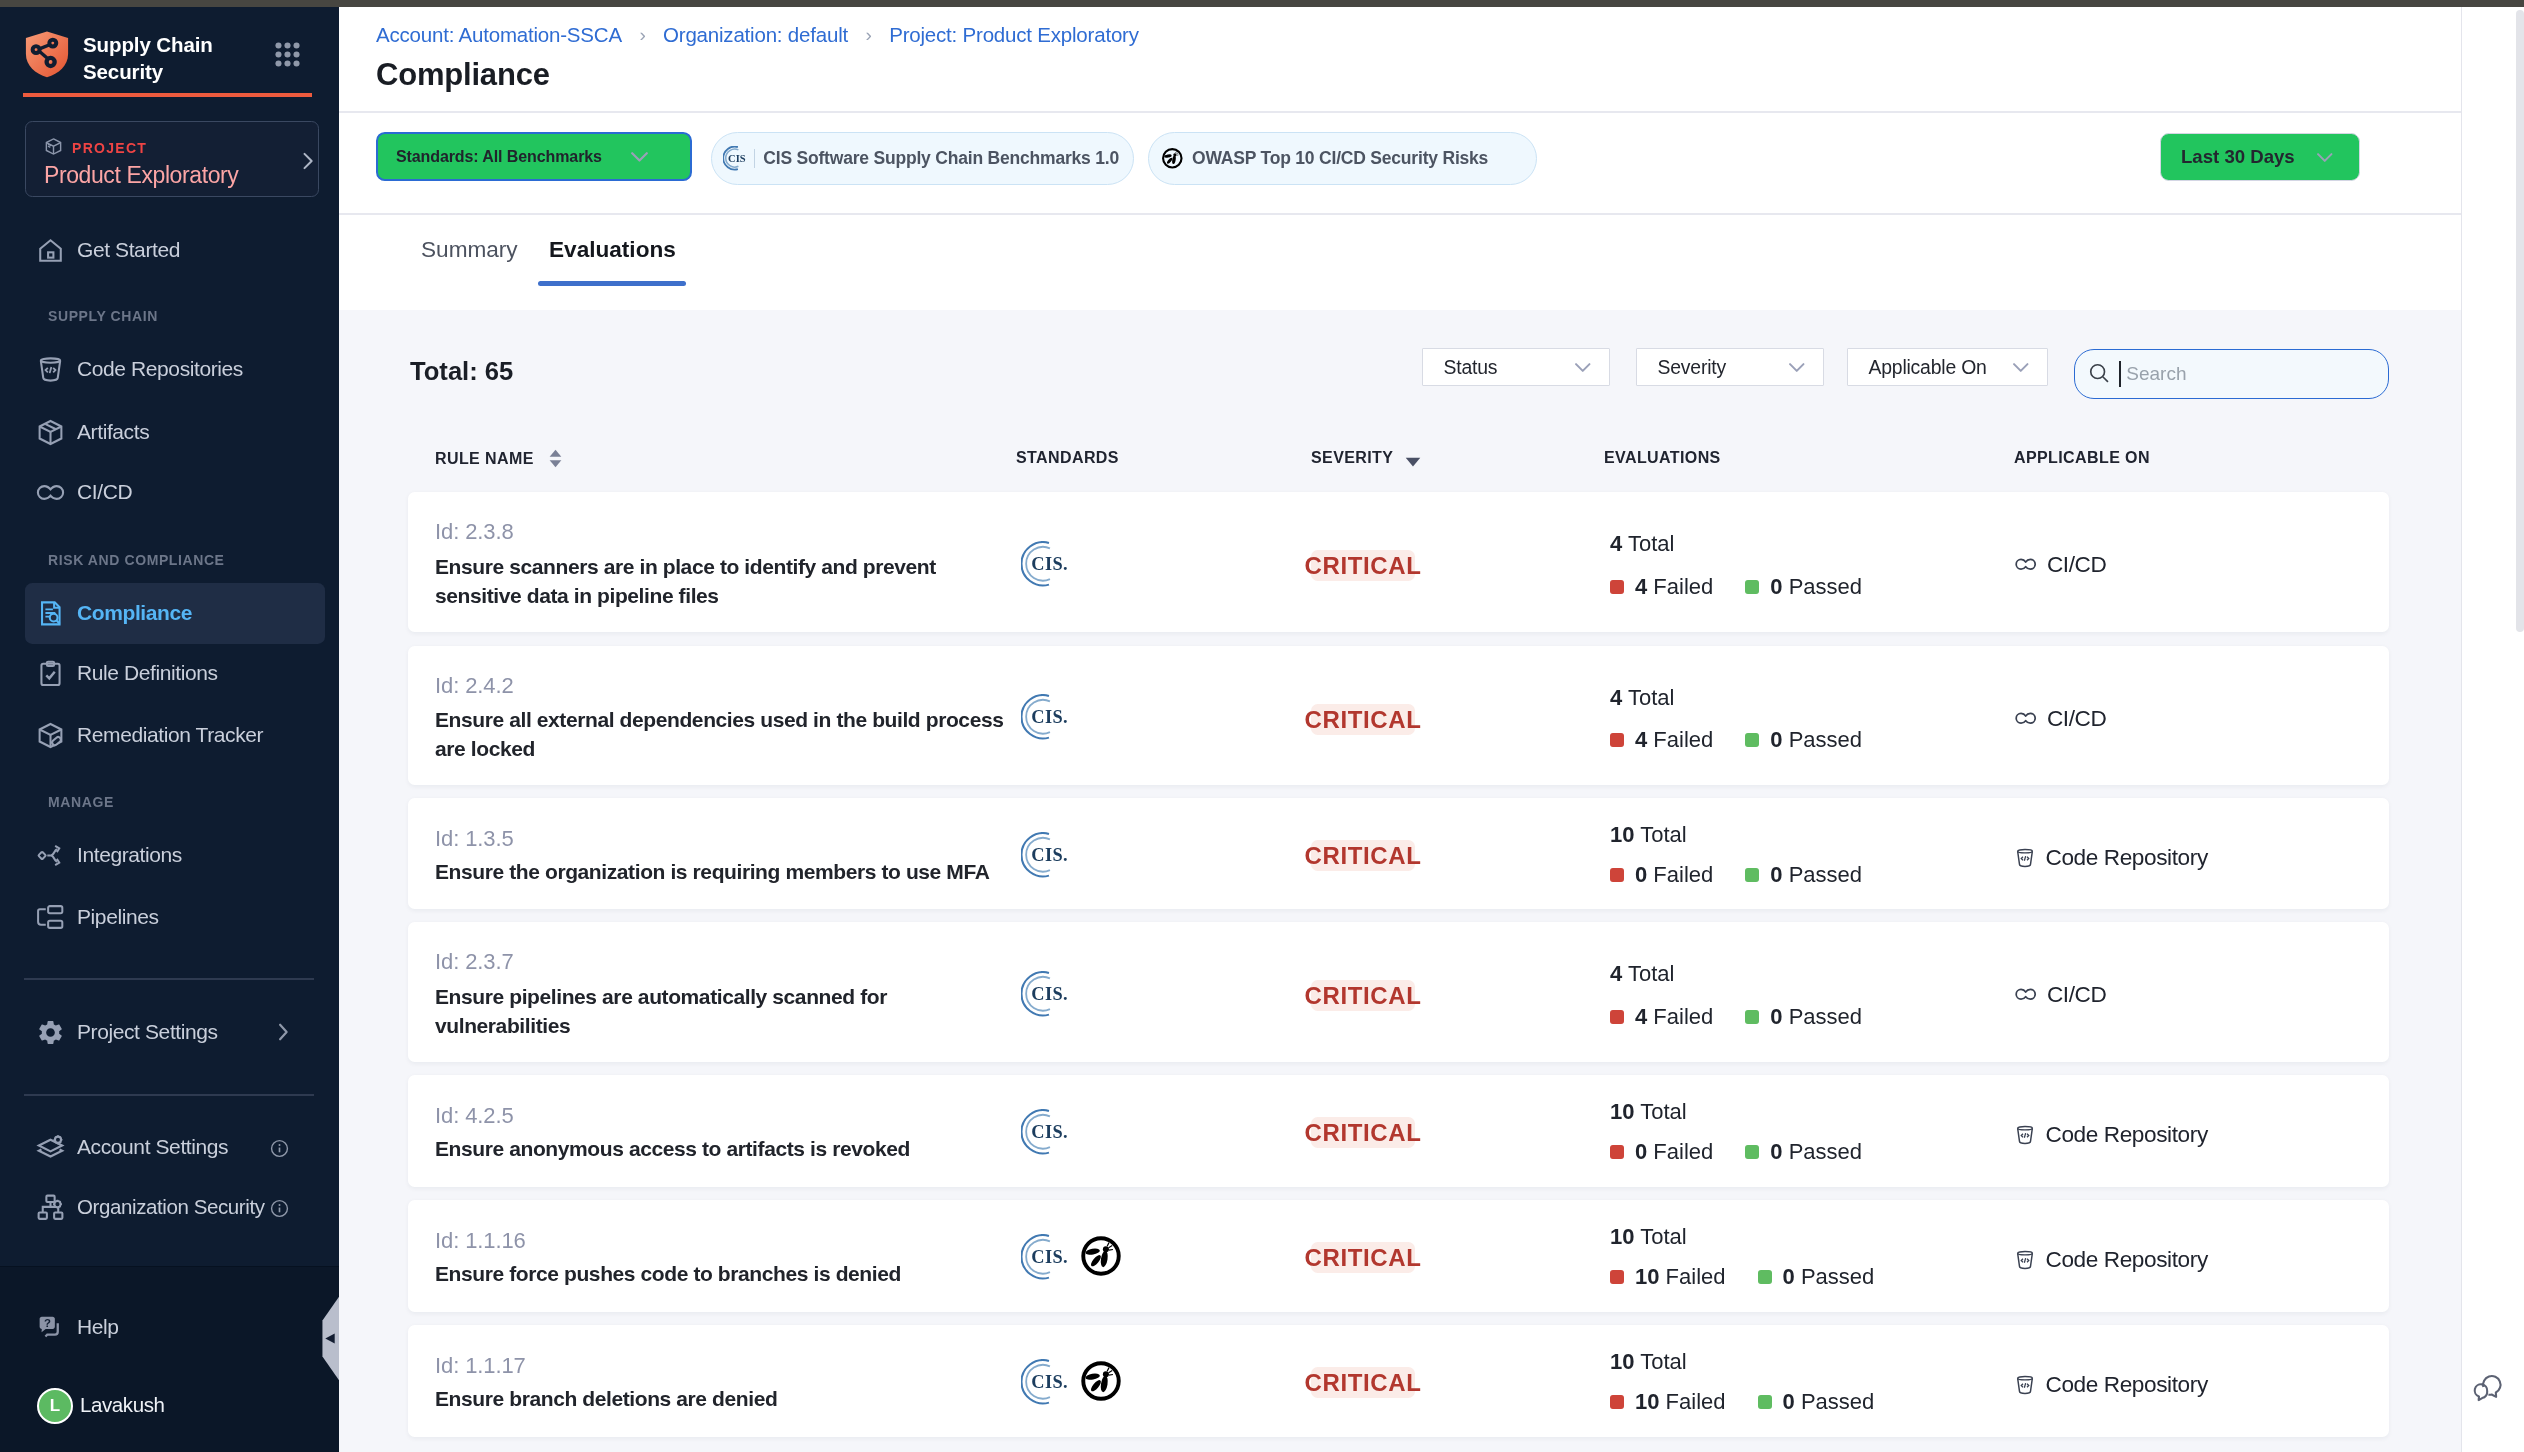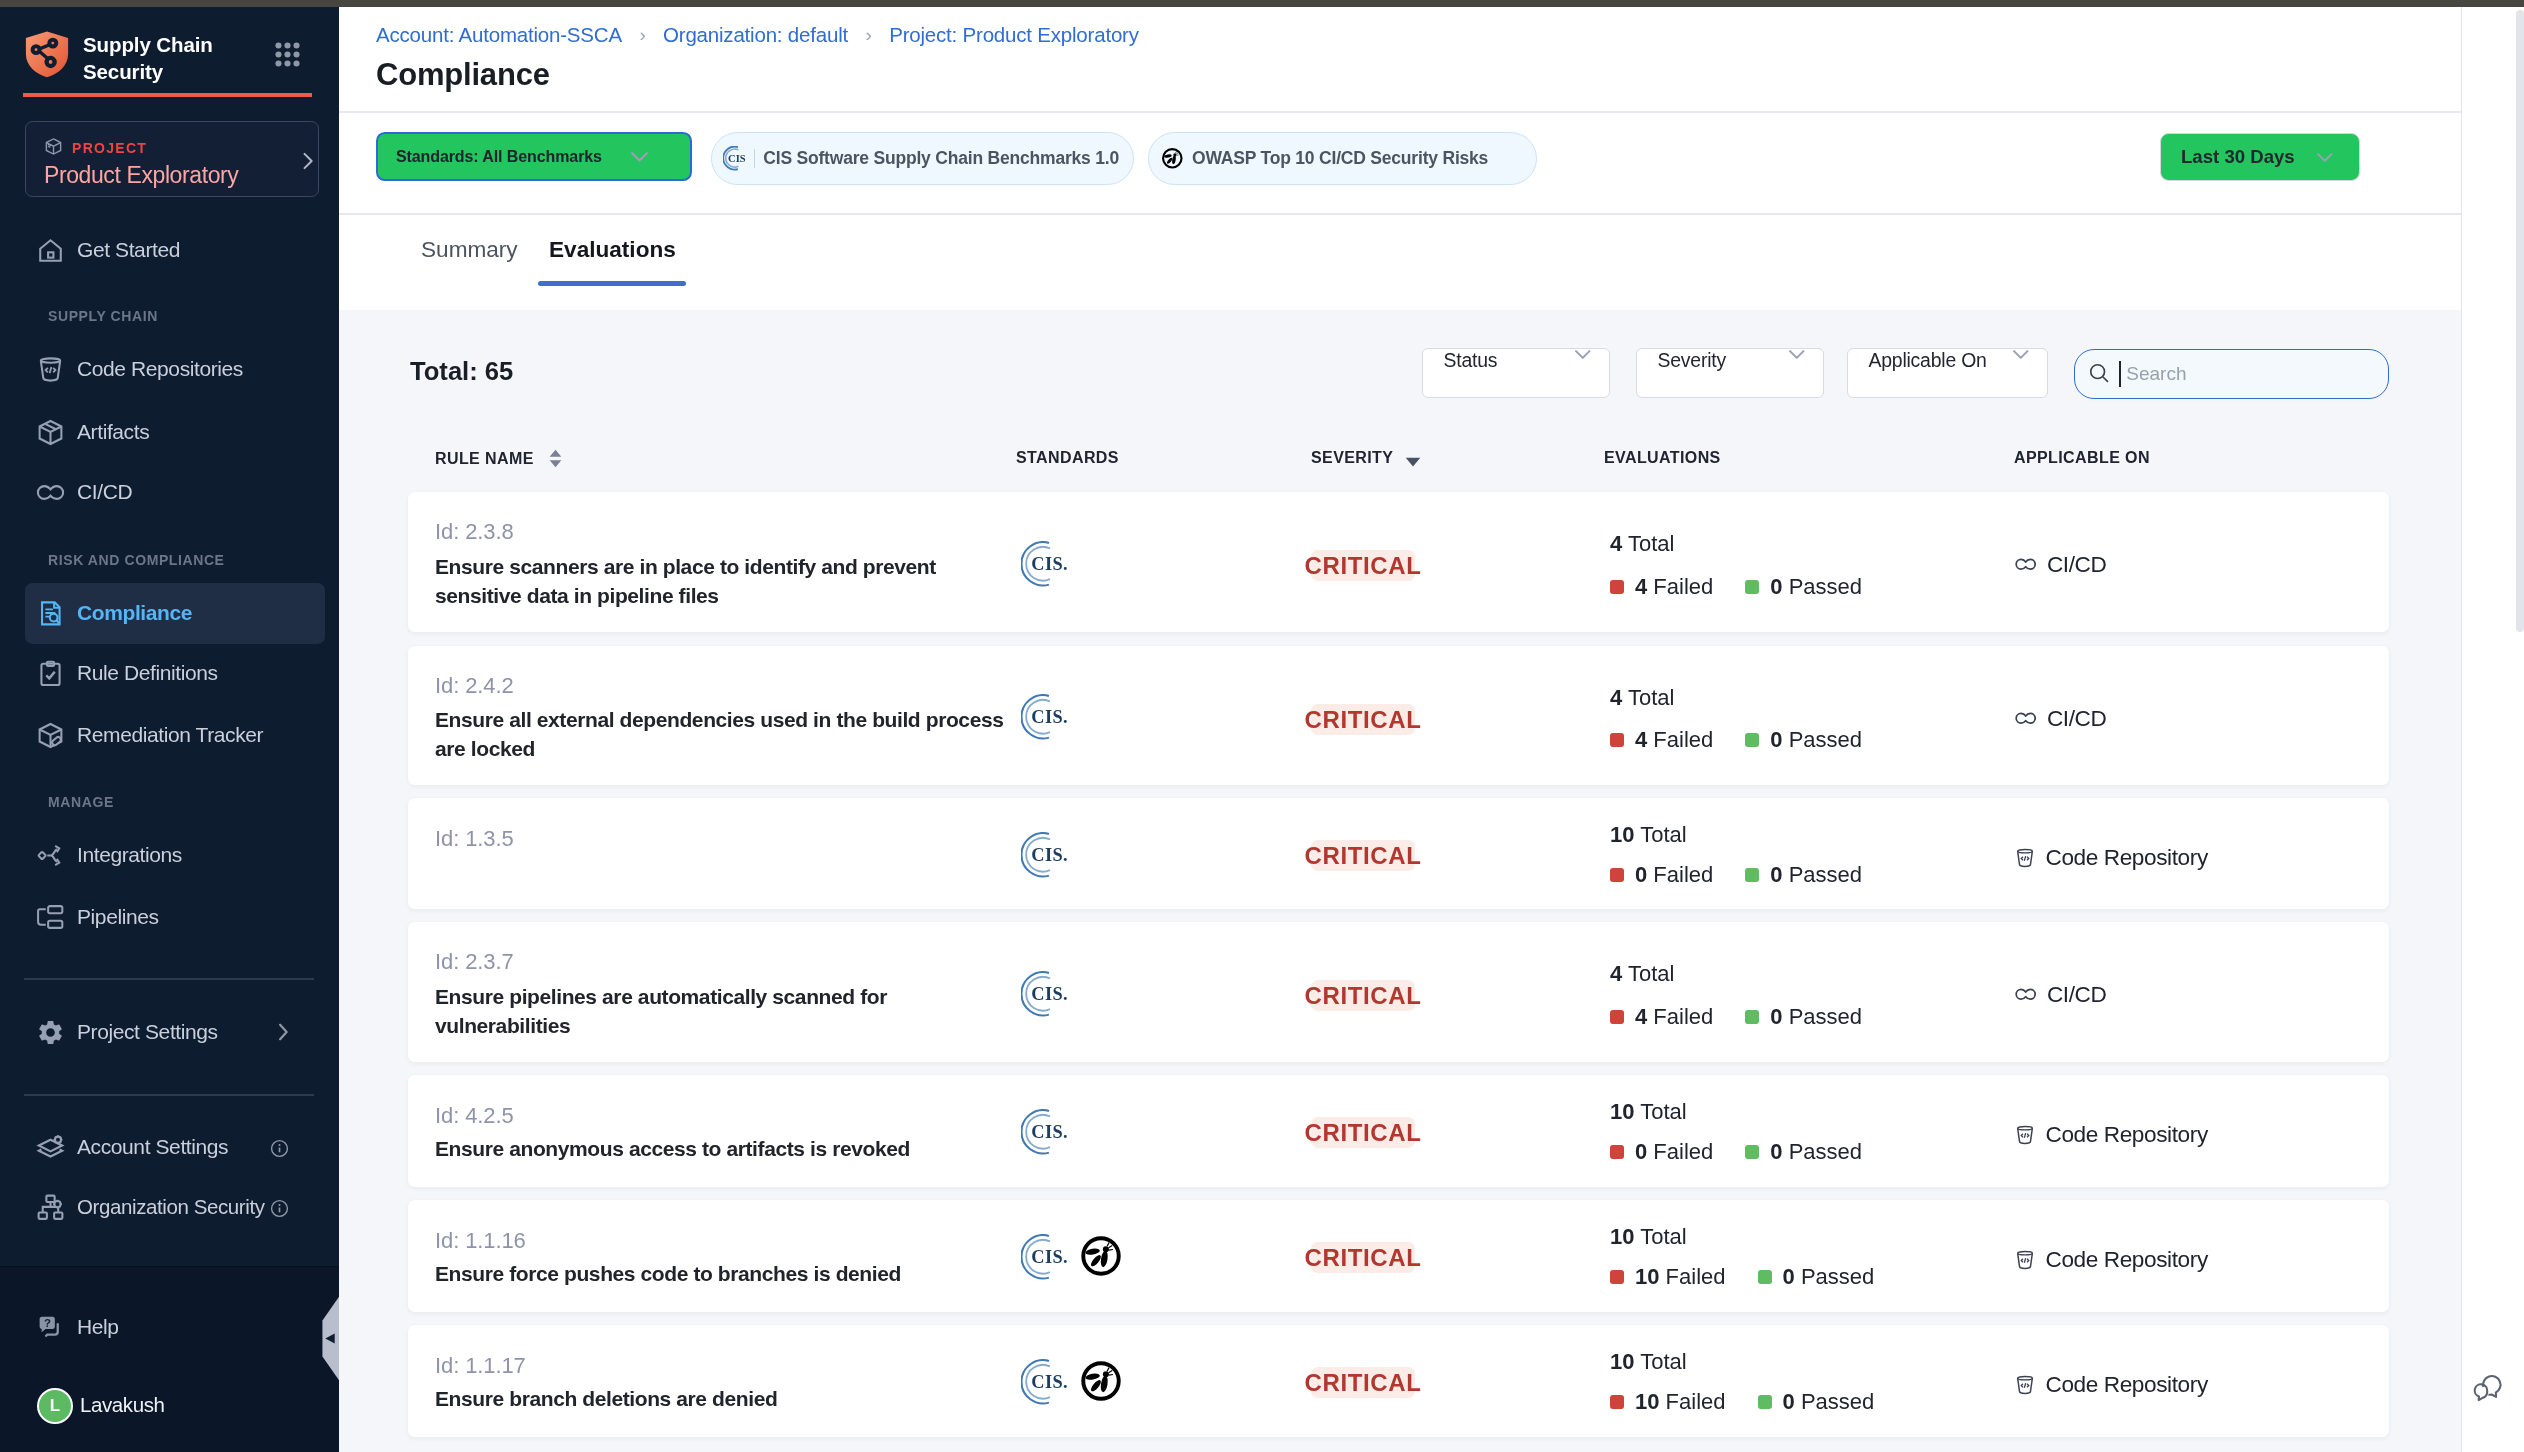--- a/index.html
+++ b/index.html
@@ -37,21 +37,21 @@
   .chip .t { font-size:17.5px; font-weight:700; color:#4C5462; letter-spacing:-0.2px; margin-left:8px; }
   #last30 { left:2160px; top:133px; width:200px; height:48px; border:1.5px solid #D4D6E4; padding:0 26px 0 20px; }
   #last30 .t { font-size:18.6px; font-weight:700; color:#23272F; }
   
   .tab { top:237px; font-size:22.6px; }
   #tab1 { left:421px; color:#4C525F; }
   #tab2 { left:549px; color:#14171D; font-weight:700; }
   #tabline { left:538px; top:281px; width:148px; height:5.1px; background:#3E70CB; border-radius:2.9px; }
   
   #total { left:410px; top:357px; font-size:25.6px; font-weight:700; color:#1A1E26; }
-  .fbtn { position:absolute; top:348px; height:50px; background:#fff; border:1.5px solid #D8DBE4; border-radius:6px; display:flex; justify-content:space-between; padding:0 17.5px 0 20.5px; }
+  .fbtn { position:absolute; top:348px; height:38px; background:#fff; border:1.5px solid #D8DBE4; border-radius:1px; display:flex; align-items:center; justify-content:space-between; padding:0 17.5px 0 20.5px; }
   .fbtn .t { font-size:19.4px; color:#23262E; letter-spacing:-0.2px; }
   #search { left:2074px; top:349px; width:315px; height:50px; background:#F3F9FD; border:1.8px solid #2B6BD3; border-radius:20px; display:flex; align-items:center; padding:0 13px; }
   #search .ph { font-size:19px; color:#99A2AC; margin-left:5.1px; }
   
   .th { position:absolute; top:449px; font-size:16px; font-weight:700; color:#202430; letter-spacing:0.4px; white-space:nowrap; display:flex; align-items:flex-end; }
   
   .card { position:absolute; left:408px; width:1981px; background:#fff; border-radius:6.6px; box-shadow:0 1.5px 4.4px rgba(25,30,60,0.05); }
   .cid { position:absolute; left:27px; font-size:22px; color:#8E93A9; letter-spacing:-0.1px; }
   .cname { position:absolute; left:27px; font-size:21px; font-weight:700; color:#21242B; line-height:29px; letter-spacing:-0.4px; }
   .badge { position:absolute; left:903px; width:104px; height:31px; background:#FBECE8; border-radius:6.6px; color:#B2372E; font-size:24px; font-weight:700; letter-spacing:0.6px; display:flex; align-items:center; justify-content:center; }
@@ -404,20 +404,21 @@
       <span><b>4</b> Failed</span>
       <span class="sq sqg" style="margin-left:32px;"></span>
       <span><b>0</b> Passed</span>
     </div>
   <div class="ap" style="top:58px; height:29px;"><svg width="23.4" height="14.6" viewBox="0 0 30 18" fill="none" stroke="#3A4151" stroke-width="2.2">
         <path d="M15.6 6.6 C14 4.5 12.2 2.8 9 2.8 A6.2 6.2 0 0 0 9 15.2 c3.2 0 5-1.7 6.6-3.8 M14.4 11.4 c1.6 2.1 3.4 3.8 6.6 3.8 A6.2 6.2 0 0 0 21 2.8 c-3.2 0-5 1.7-6.6 3.8"></path>
       </svg>CI/CD</div>
 </div>
 <div class="card" style="top:798px; height:111px;">
   <div class="cid" style="top:28px;">Id: 1.3.5</div>
+  <div class="cname" style="top:59px;">Ensure the organization is requiring members to use MFA</div>
   <svg class="abs" style="left:613px; top:34px;" width="47" height="47" viewBox="0 0 64 64">
       <path d="M38.1 2.6 A29.5 29.5 0 1 0 38.1 59.4" fill="none" stroke="#4179B2" stroke-width="2.8"></path>
       <path d="M39.4 10 A23 23 0 1 0 39.4 52" fill="none" stroke="#85ABCD" stroke-width="2.5"></path>
       <text x="14" y="40" font-family="Liberation Serif" font-weight="bold" font-size="25" letter-spacing="0.5" fill="#1C3D5E">CIS.</text>
     </svg>
   <div class="badge" style="top:42px;">CRITICAL</div>
   <div class="ev1" style="top:22px;"><b>10</b> Total</div>
   <div class="ev2" style="top:62px;">
       <span class="sq sqr"></span>
       <span><b>0</b> Failed</span>

